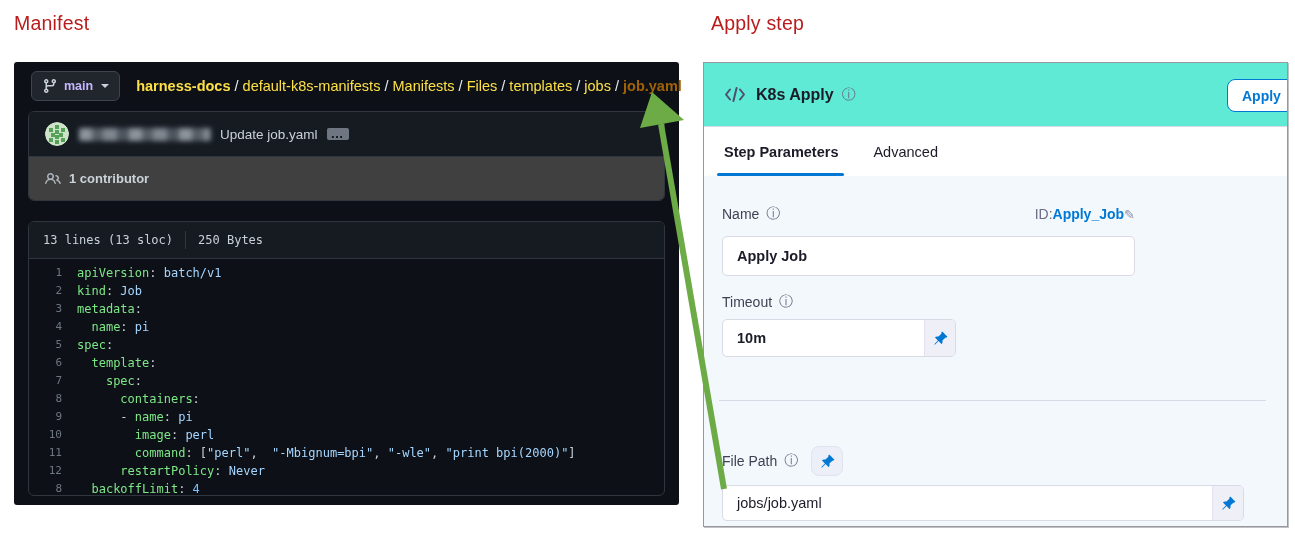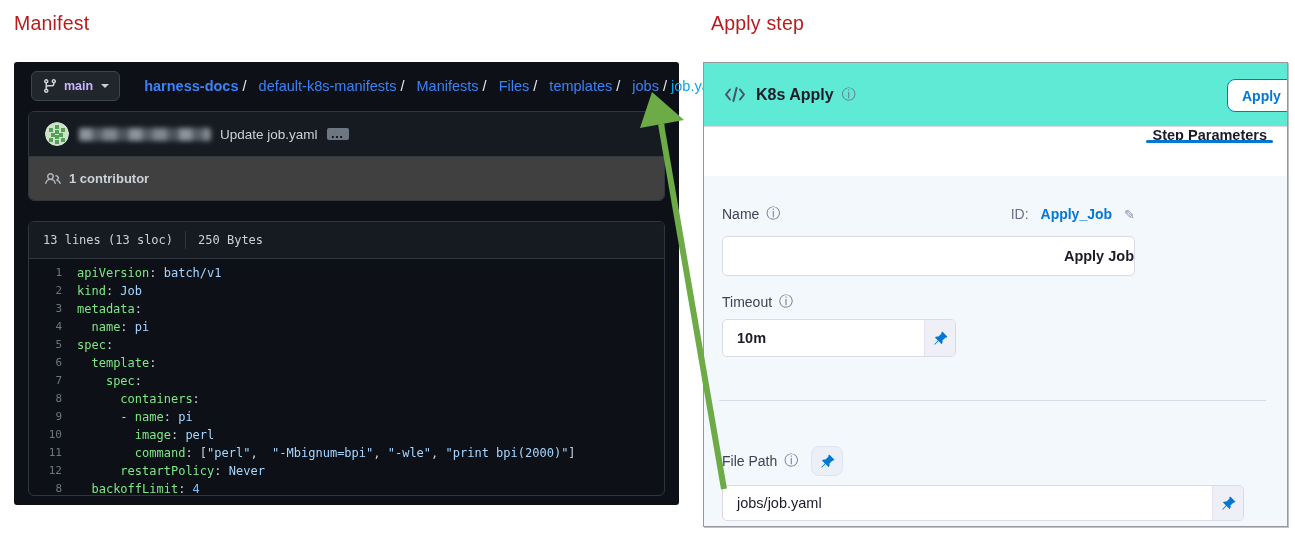--- a/index.html
+++ b/index.html
@@ -19,24 +19,24 @@
   }
   .gh-topbar { display:flex; align-items:center; padding:9px 14px 0 17px; white-space:nowrap; }
   .branch-btn {
     display:inline-flex; align-items:center; gap:6px; cursor:pointer;
     background:#21262d; border:1px solid #3d444d; border-radius:6px;
     height:30px; padding:0 10px; font-size:12.5px; font-weight:bold; color:#c4b5fd;
   }
   .branch-btn svg { display:block; }
   .caret-down { width:0; height:0; border-left:4px solid transparent; border-right:4px solid transparent; border-top:4px solid #c9d1d9; margin-left:2px; }
   .breadcrumb { margin-left:16px; font-size:14.5px; white-space:nowrap; }
-  .breadcrumb a { color:#3b82f6; text-decoration:none; cursor:pointer;margin-left:8px; }
+  .breadcrumb a { color:#fde047; text-decoration:none; cursor:pointer; }
   .breadcrumb .repo { font-weight:bold; }
   .breadcrumb .sep { color:#e6edf3; }
-  .breadcrumb .file { font-weight:normal; color:#0ea5e9; }
+  .breadcrumb .file { font-weight:bold; color:#a16207; }
 
   .commit-box {
     position:absolute; left:14px; top:49px; width:637px; height:90px;
     border:1px solid #30363d; border-radius:6px; overflow:hidden;
   }
   .commit-row {
     height:45px; background:#161b22; border-bottom:1px solid #30363d;
     display:flex; align-items:center; padding:0 16px; font-size:13.5px; color:#c9d1d9;
   }
   .avatar { width:24px; height:24px; border-radius:50%; flex:none; }
@@ -80,37 +80,37 @@
   }
   .step-header { height:64px; display:flex; align-items:center; padding:0 20px; border-bottom:1px solid #d9dae5; position:relative; background:#5eead4; }
   .step-title { font-size:16px; font-weight:bold; color:#1c1c28; margin-left:10px; }
   .info-icon { margin-left:8px; color:#6b6d85; font-family:"DejaVu Sans", sans-serif; font-size:14px; cursor:pointer; }
   .apply-btn {
     position:absolute; top:16px; left:523px; height:33px; width:96px;
     background:#fff; border:1.5px solid #0278d5; border-radius:8px;
     color:#0278d5; font-weight:bold; font-size:14px;
     display:flex; align-items:center; padding-left:14px; cursor:pointer;
   }
-  .tabs-row { height:49px; background:#fff; display:flex; align-items:flex-end; padding:0 20px; gap:35px;flex-direction:column; }
+  .tabs-row { height:49px; background:#fff; display:flex; align-items:flex-start; padding:0 20px; gap:35px; }
   .tab { font-size:14.5px; color:#1c1c28; height:100%; display:flex; align-items:center; position:relative; cursor:pointer; }
   .tab.active { font-weight:bold; }
   .tab.active::after { content:""; position:absolute; left:-7px; right:-6px; bottom:0; height:3px; background:#0278d5; border-radius:2px; }
 
   .hp-content { position:absolute; top:113px; left:0; right:0; bottom:0; background:#f2f8fc; padding:27px 0 0 18px; }
   .field-row { display:flex; align-items:center; justify-content:space-between; width:413px; height:22px; }
   .label-wrap { display:flex; align-items:center; gap:7px; font-size:14px; color:#3f4253; }
-  .id-wrap { display:flex; align-items:center; gap:12px; font-size:14px; }
+  .id-wrap { display:flex; align-items:center; gap:0; font-size:14px; }
   .id-prefix { color:#6b6d85; }
   .id-value { color:#0278d5; font-weight:bold; cursor:pointer; }
   .pencil { color:#8a8ca3; font-family:"DejaVu Sans", sans-serif; font-size:13px; cursor:pointer; }
 
   .text-input {
     background:#fff; border:1px solid #d9dae5; border-radius:5px;
     display:flex; align-items:center; overflow:hidden;
-    font-size:14.5px; color:#1c1c28; cursor:text;justify-content:flex-end;
+    font-size:14.5px; color:#1c1c28; cursor:text;
   }
   .input-val { padding-left:14px; }
   .name-input { width:413px; height:40px; margin-top:11px; font-weight:bold; }
   .t-label { margin-top:16px; height:20px; }
   .timeout-input { width:234px; height:38px; margin-top:7px; font-weight:bold; }
   .pin-suffix {
     margin-left:auto; align-self:stretch; width:31px; flex:none;
     background:#efeff7; border-left:1px solid #e3e3ef;
     display:flex; align-items:center; justify-content:center; cursor:pointer;
   }

